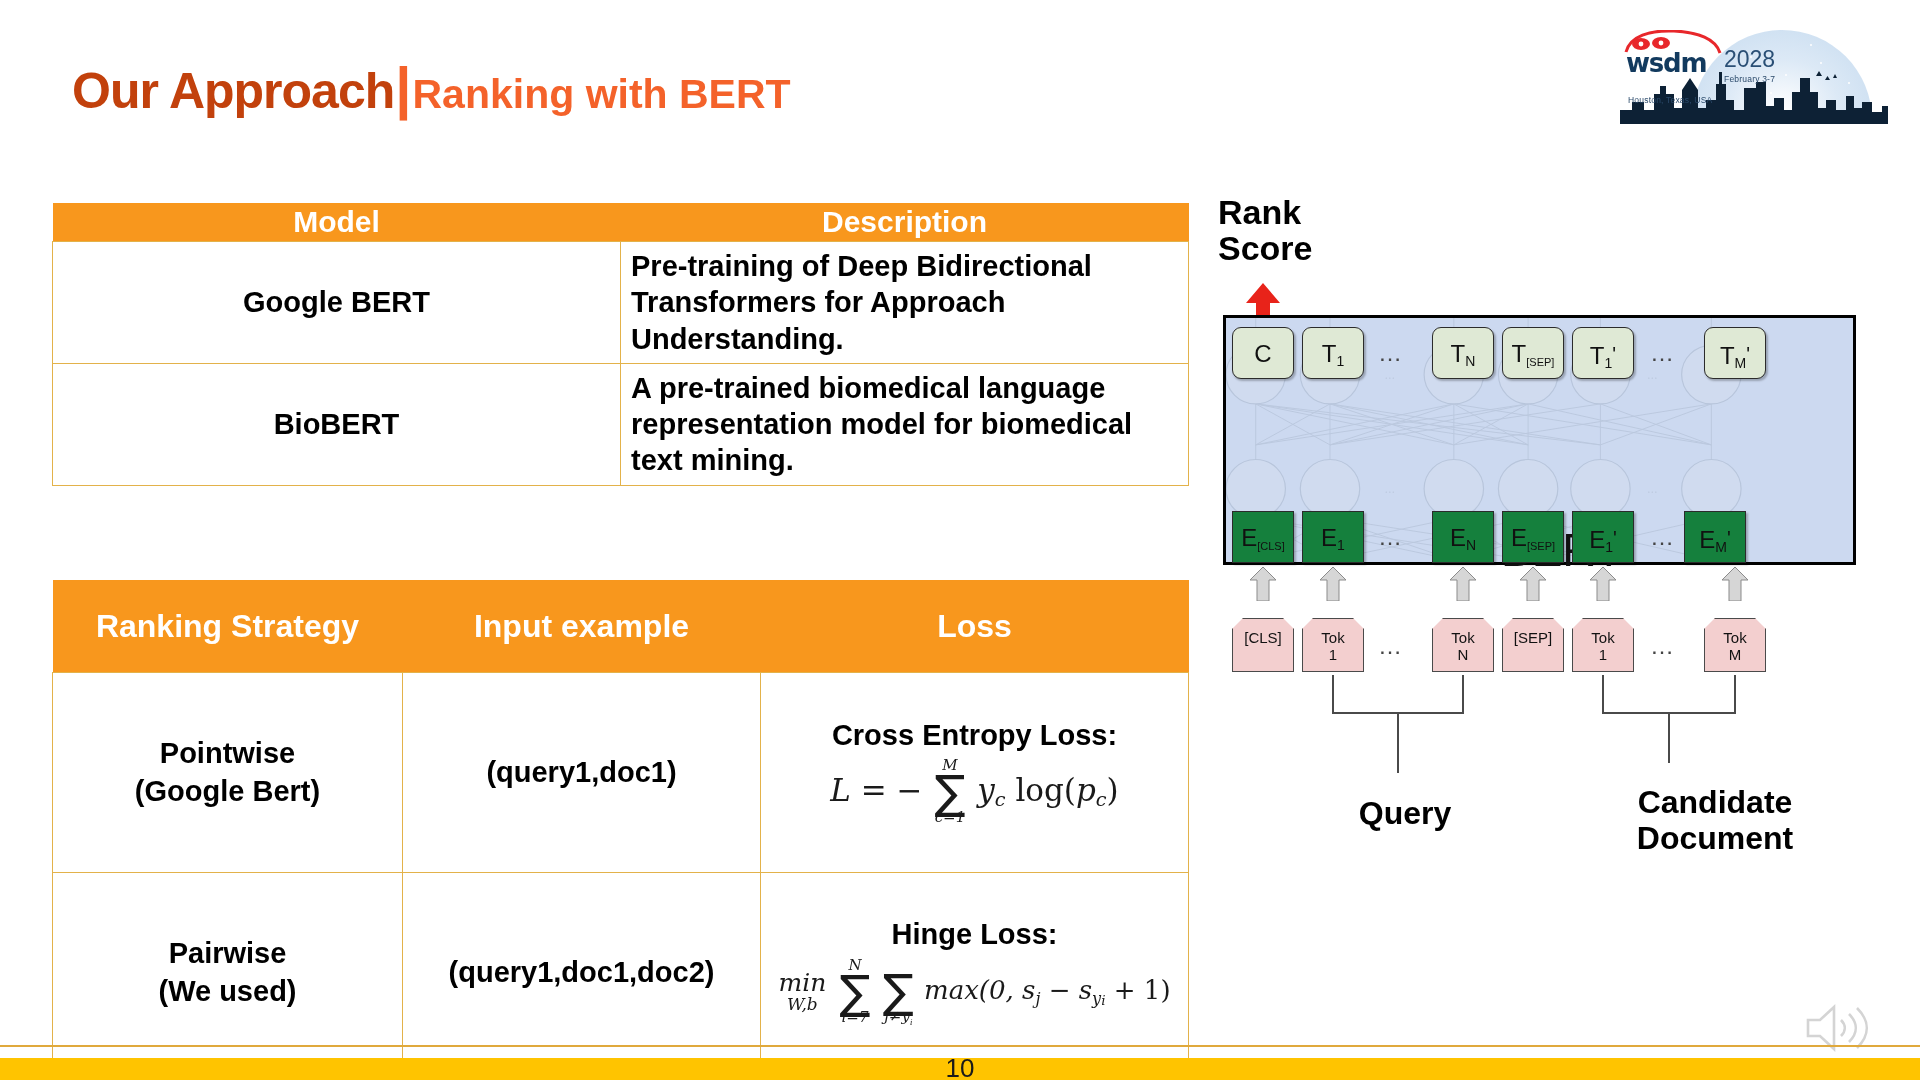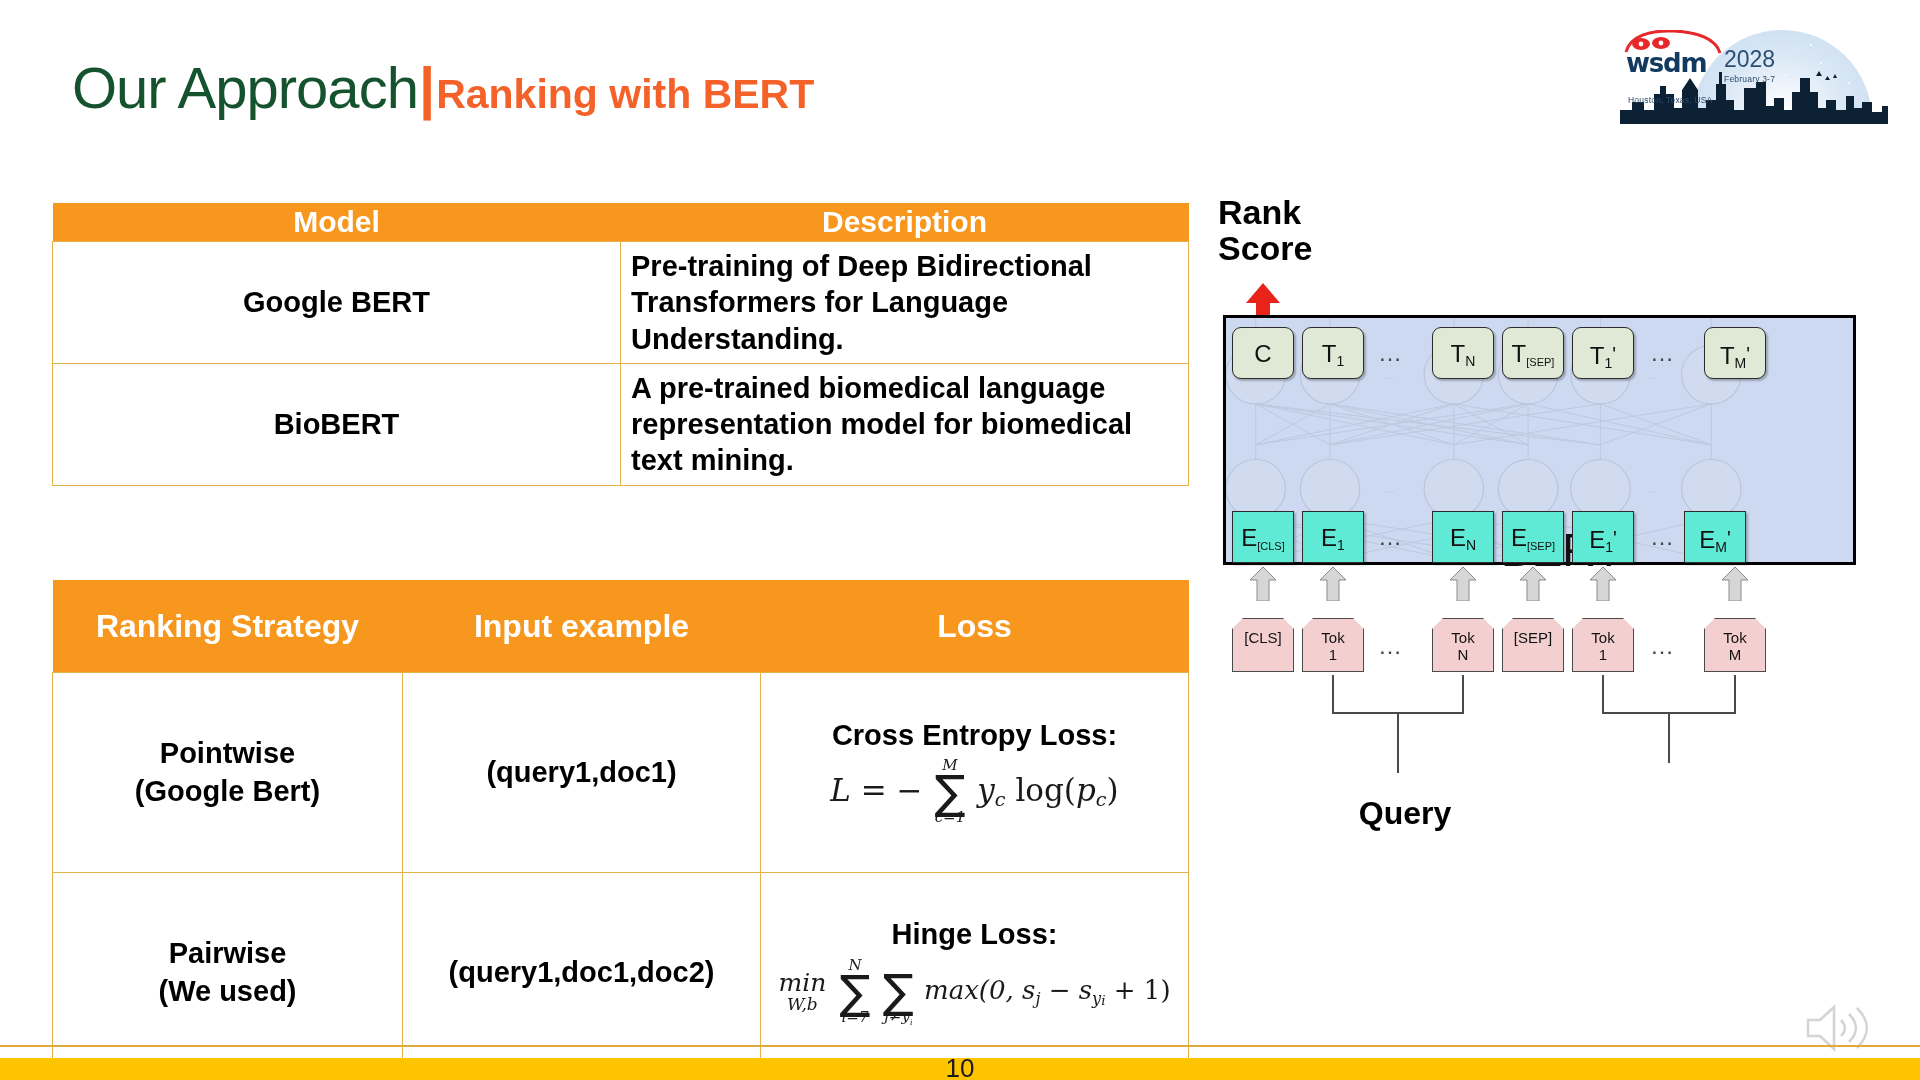--- a/index.html
+++ b/index.html
@@ -2,21 +2,21 @@
 <html><head>
 <meta charset="utf-8">
 <style>
   html,body{margin:0;padding:0;}
   body{
     width:1920px;height:1080px;background:#ffffff;overflow:hidden;
     font-family:"Liberation Sans", sans-serif;position:relative;
   }
   
   #title-block{position:absolute;left:72px;top:54px;white-space:nowrap;}
-  #title-main{font-size:58px;font-weight:normal;color:#14532d;letter-spacing:-1px;}
+  #title-main{font-size:50px;font-weight:bold;color:#c2410c;letter-spacing:-1px;}
   #title-bar{font-size:58px;font-weight:bold;color:#F4622A;margin:0 1px;}
   #title-sub{font-size:41px;font-weight:bold;color:#F4622A;}
 
   
   #wsdm-logo{position:absolute;left:1620px;top:22px;width:268px;height:108px;}
   .logo-dome{position:absolute;left:72px;top:8px;width:180px;height:94px;
     border-radius:92px 92px 0 0;
     background:radial-gradient(ellipse at 50% 85%, #ffffff 0%, #dce9f6 45%, #c3d9ee 100%);}
   .logo-star{position:absolute;width:2px;height:2px;background:#ffffff;border-radius:50%;}
   .logo-skyline{position:absolute;left:0;bottom:6px;width:268px;height:60px;}
@@ -82,21 +82,21 @@
     background:#ccd9f0;border:3px solid #000;box-sizing:border-box;}
   #bert-inner-net{position:absolute;left:0;top:0;width:100%;height:100%;opacity:.40;}
   #bert-label{position:absolute;left:275px;top:205px;font-size:46px;color:#111;
     font-family:"Liberation Sans",sans-serif;}
   .tok-row{position:absolute;width:660px;height:52px;}
   .cell{position:absolute;box-sizing:border-box;text-align:center;
     font-family:"Liberation Sans",sans-serif;color:#111;}
   .cell-t{background:#dfe9d5;border:1.6px solid #2b2b2b;border-radius:9px;
     width:62px;height:52px;line-height:52px;font-size:24px;
     box-shadow:1.5px 2px 2px rgba(0,0,0,.25);}
-  .cell-e{background:#5eead4;border:1.6px solid #2b2b2b;width:62px;height:52px;
+  .cell-e{background:#15803d;border:1.6px solid #2b2b2b;width:62px;height:52px;
     line-height:52px;font-size:24px;box-shadow:1.5px 2px 2px rgba(0,0,0,.25);}
   .cell-tok{background:#f3cfcf;border:1.5px solid #4a4a4a;width:62px;height:54px;
     font-size:15px;line-height:1.15;padding-top:10px;
     clip-path:polygon(11px 0,51px 0,62px 11px,62px 54px,0 54px,0 11px);}
   .ell{font-size:24px;color:#444;width:40px;text-align:center;line-height:52px;}
   .ssub{font-size:14px;vertical-align:-4px;}
   .ssub-s{font-size:11px;vertical-align:-4px;}
   .prime{font-size:20px;vertical-align:3px;}
   .gray-arrow{position:absolute;width:26px;height:34px;}
   #bracket-svg{position:absolute;left:0;top:0;width:660px;height:800px;pointer-events:none;}
@@ -153,21 +153,21 @@
 <table class="tbl" id="table-models">
   <thead>
     <tr>
       <th class="c1">Model</th>
       <th class="c2">Description</th>
     </tr>
   </thead>
   <tbody>
     <tr id="r1">
       <td class="m-name">Google BERT</td>
-      <td class="m-desc">Pre-training of Deep Bidirectional Transformers for Language Understanding.</td>
+      <td class="m-desc">Pre-training of Deep Bidirectional Transformers for Approach Understanding.</td>
     </tr>
     <tr id="r3">
       <td class="m-name">BioBERT</td>
       <td class="m-desc">A pre-trained biomedical language representation model for biomedical text mining.</td>
     </tr>
   </tbody>
 </table>
 
 <table class="tbl" id="table-strategy">
   <thead>
@@ -364,20 +364,24 @@
   </div>
 
   <svg id="bracket-svg" viewBox="0 0 660 800">
     <path d="M123,480 L123,518 L253,518 L253,480" fill="none" stroke="#4a4a4a" stroke-width="2"></path>
     <line x1="188" y1="518" x2="188" y2="578" stroke="#4a4a4a" stroke-width="2"></line>
     <path d="M393,480 L393,518 L525,518 L525,480" fill="none" stroke="#4a4a4a" stroke-width="2"></path>
     <line x1="459" y1="518" x2="459" y2="568" stroke="#4a4a4a" stroke-width="2"></line>
   </svg>
 
   <div id="label-query">Query</div>
+  <div id="label-candidate">
+    <div>Candidate</div>
+    <div>Document</div>
+  </div>
 </div>
 
 <svg id="speaker-icon" viewBox="0 0 70 56">
   <path d="M8,20 L20,20 L34,7 L34,49 L20,36 L8,36 Z" fill="none" stroke="#d4d4d4" stroke-width="2.6"></path>
   <path d="M41,20 C46,25 46,31 41,36" fill="none" stroke="#d4d4d4" stroke-width="2.6"></path>
   <path d="M49,14 C58,23 58,33 49,42" fill="none" stroke="#d4d4d4" stroke-width="2.6"></path>
   <path d="M57,8 C70,21 70,35 57,48" fill="none" stroke="#d4d4d4" stroke-width="2.6"></path>
 </svg>
 
 <div id="thin-rule"></div>

